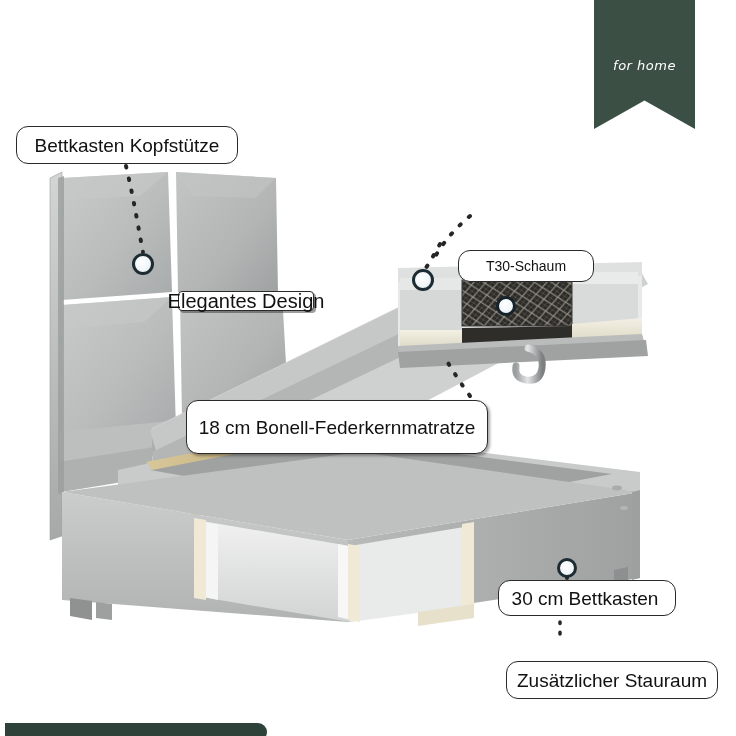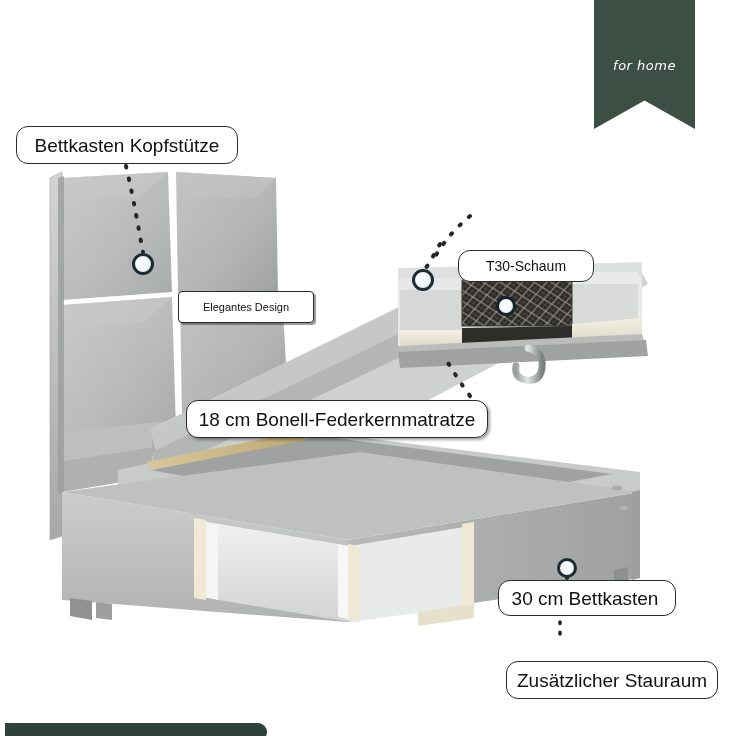--- a/index.html
+++ b/index.html
@@ -82,24 +82,24 @@
   }
   .label.sharp {
     border-radius: 4px;
     border-width: 1.5px;
     box-shadow: 2px 2px 0 rgba(40,40,40,0.45);
   }
   .label.shadowed { box-shadow: 2px 2px 3px rgba(0,0,0,0.35); }
 
   
   #lbl-headrest   { left: 16px;  top: 126px; width: 222px; height: 38px; }
-  #lbl-design     { left: 178px; top: 291px; width: 136px; height: 32px; font-size: 11px; }
+  #lbl-design     { left: 178px; top: 291px; width: 136px; height: 20px; font-size: 20px; }
   #lbl-topper     { left: 416px; top: 174px; width: 216px; height: 40px; }
   #lbl-foam       { left: 458px; top: 250px; width: 136px; height: 32px; font-size: 14px; }
-  #lbl-mattress   { left: 186px; top: 400px; width: 302px; height: 38px; }
+  #lbl-mattress   { left: 186px; top: 400px; width: 302px; height: 54px; }
   #lbl-firmness   { left: 62px;  top: 443px; width: 368px; height: 34px; font-size: 19px; }
   #lbl-drawer     { left: 498px; top: 580px; width: 178px; height: 36px; padding-left: 8px; }
   #lbl-storage    { left: 506px; top: 637px; width: 212px; height: 38px; margin-top: 24px; }
 
   
   .dot {
     position: absolute;
     border-radius: 50%;
     background: radial-gradient(circle at 38% 34%, #ffffff 0%, #f2f7fa 55%, #d9e4ea 100%);
     border: 3px solid #1d2b33;

